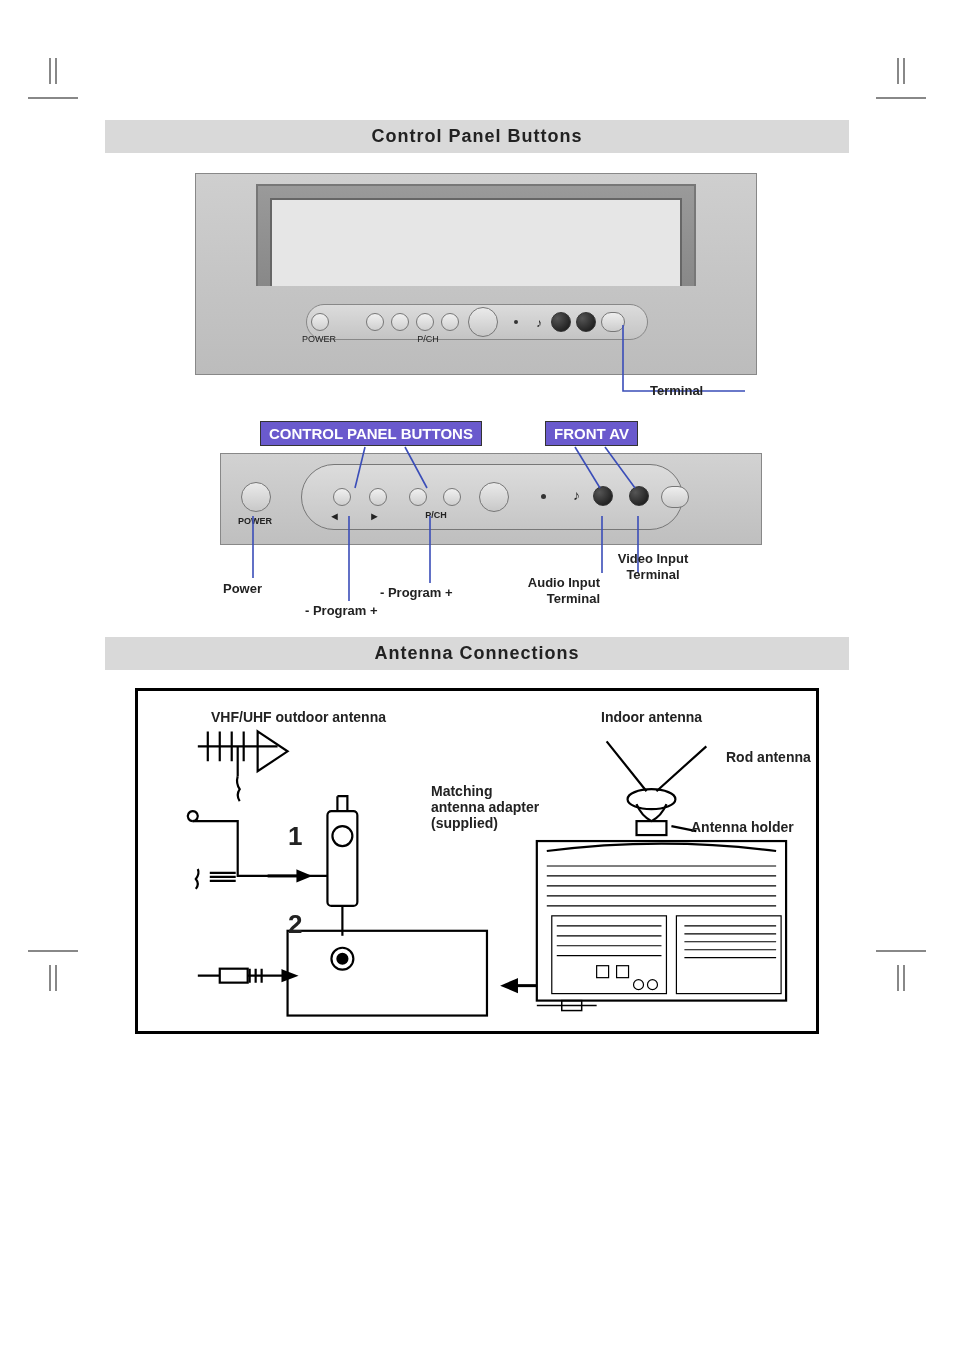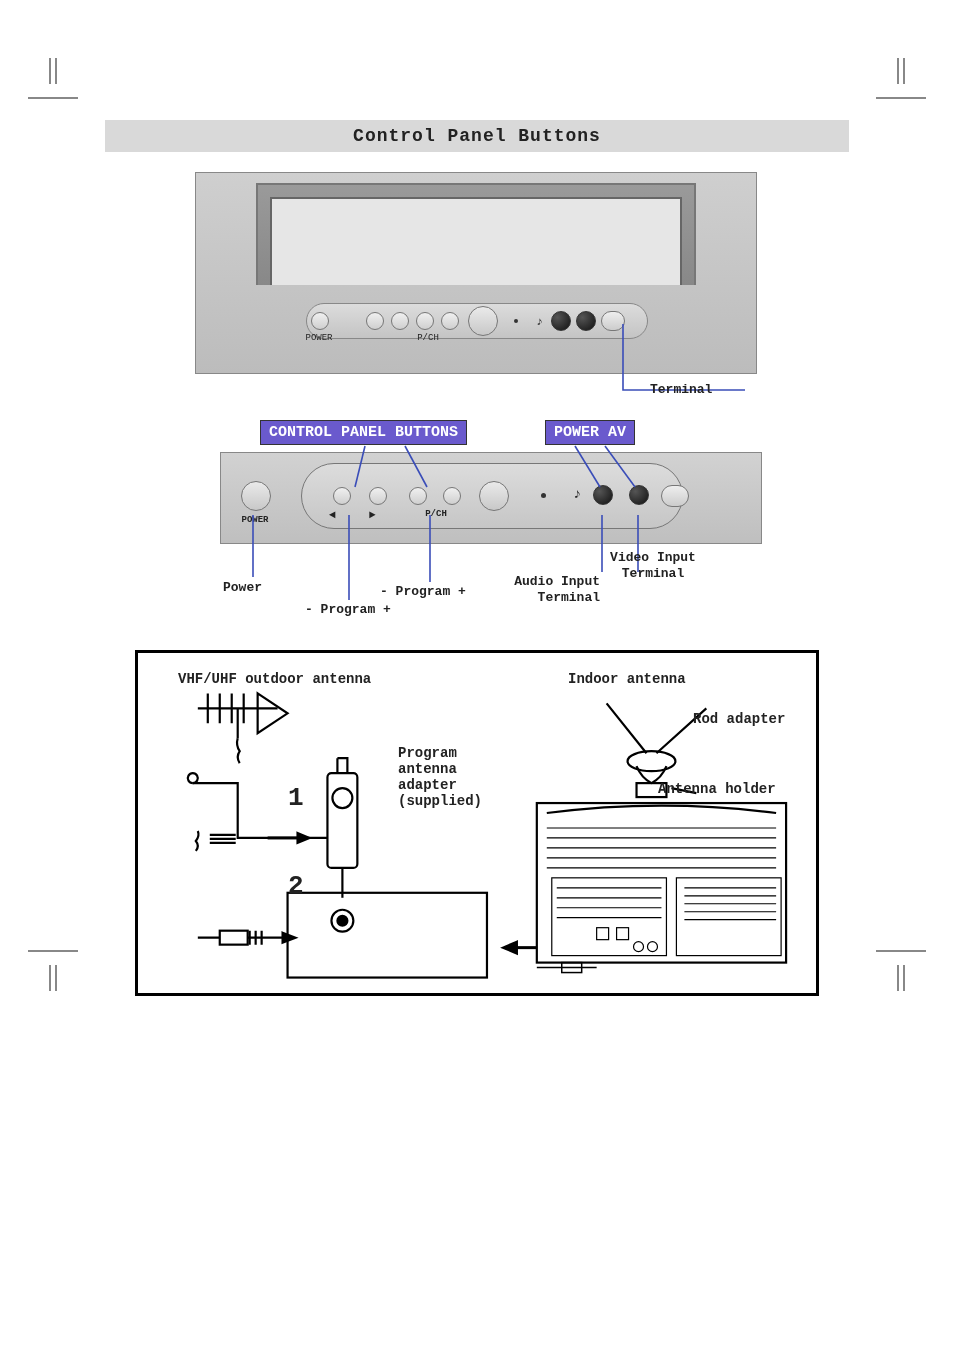--- a/index.html
+++ b/index.html
@@ -7,21 +7,20 @@
     padding: 0;
     background: #fff;
     font-family: Arial, Helvetica, sans-serif;
     color: #222;
     width: 954px;
   }
   .page {
     position: relative;
     width: 954px;
     height: 1049px;
-    font-family: Liberation Mono, monospace;
   }
   .crop { position: absolute; }
   .crop svg { display: block; }
   .content {
     position: absolute;
     left: 105px;
     top: 120px;
     width: 744px;
   }
   .section-bar {
@@ -89,20 +88,21 @@
     border: 3px solid #000;
     position: relative;
     height: 340px;
     margin: 18px 30px 0 30px;
   }
   .a-label {
     position: absolute;
     font-weight: bold;
     font-size: 14px;
     white-space: nowrap;
+    margin-left: 33px;
   }
   .bignum {
     position: absolute;
     font-weight: bold;
     font-size: 26px;
   }
   svg .lead { stroke:#3a4db8; stroke-width:1.6; fill:none; }
 </style>
 </head>
 <body>
@@ -156,21 +156,21 @@
         <div class="dark-jack" style="left:380px; top:138px;"></div>
         <div style="position:absolute; left:405px; top:138px; width:22px; height:18px; border:1px solid #777; border-radius:10px; background:linear-gradient(#eee,#ccc);"></div>
       </div>
 
       <svg style="position:absolute; left:0; top:0;" width="744" height="260">
         <path class="lead" d="M640 238 H518 V172"></path>
       </svg>
       <div class="label-text" style="left:545px; top:230px;">Terminal</div>
 
       <div class="callout-box" style="left:155px; top:268px;">CONTROL PANEL BUTTONS</div>
-      <div class="callout-box" style="left:440px; top:268px;">POWER AV</div>
+      <div class="callout-box" style="left:440px; top:268px;">FRONT AV</div>
 
       <div style="position:absolute; left:115px; top:300px; width:540px; height:90px; background:linear-gradient(#d2d2d2,#bfbfbf); border:1px solid #888;">
         <div style="position:absolute; left:80px; top:10px; width:380px; height:64px; border:1px solid #777; border-radius:34px; background:linear-gradient(#dcdcdc,#c6c6c6);"></div>
         <div class="btn-big" style="left:20px; top:28px;"></div>
         <div class="tiny" style="position:absolute; left:8px; top:62px; width:52px; font-weight:bold;">POWER</div>
 
         <div class="btn-circle" style="left:112px; top:34px;"></div>
         <div class="btn-circle" style="left:148px; top:34px;"></div>
         <div style="position:absolute; left:108px; top:56px; font-size:11px;">◄</div>
         <div style="position:absolute; left:148px; top:56px; font-size:11px;">►</div>
@@ -200,20 +200,21 @@
         <path class="lead" d="M533 363 V420"></path>
       </svg>
 
       <div class="label-text" style="left:118px; top:428px;">Power</div>
       <div class="label-text" style="left:200px; top:450px;">- Program +</div>
       <div class="label-text" style="left:275px; top:432px;">- Program +</div>
       <div class="label-text" style="left:405px; top:422px; width:90px; text-align:right; white-space:normal; line-height:1.2;">Audio Input Terminal</div>
       <div class="label-text" style="left:503px; top:398px; width:90px; text-align:center; white-space:normal; line-height:1.2;">Video Input Terminal</div>
     </div>
 
+    <div class="section-bar" style="margin-top:4px;">Antenna Connections</div>
 
     <div class="antenna-box">
       <svg style="position:absolute; left:0; top:0;" width="100%" height="100%" viewBox="0 0 680 340">
         <g stroke="#000" stroke-width="2.2" fill="none">
 
           <path d="M60 55 L140 55 M70 40 L70 70 M82 40 L82 70 M94 40 L94 70 M106 40 L106 70"></path>
           <path d="M120 40 L150 60 L120 80 Z"></path>
           <path d="M100 55 V85"></path>
           <path d="M100 85 Q98 92 102 98 Q98 104 102 110"></path>
 
@@ -263,21 +264,21 @@
           <path d="M400 295 H380" stroke-width="3"></path>
           <path d="M380 289 L366 295 L380 301 Z" fill="#000"></path>
 
           <path d="M400 315 H460" stroke-width="1.5"></path>
           <rect x="425" y="310" width="20" height="10" stroke-width="1.5"></rect>
         </g>
       </svg>
 
       <div class="a-label" style="left:40px; top:18px;">VHF/UHF outdoor antenna</div>
       <div class="a-label" style="left:430px; top:18px;">Indoor antenna</div>
-      <div class="a-label" style="left:555px; top:58px;">Rod adapter</div>
+      <div class="a-label" style="left:555px; top:58px;">Rod antenna</div>
       <div class="a-label" style="left:520px; top:128px;">Antenna holder</div>
-      <div class="a-label" style="left:260px; top:92px; width:110px; white-space:normal; line-height:1.15;">Program antenna adapter (supplied)</div>
+      <div class="a-label" style="left:260px; top:92px; width:110px; white-space:normal; line-height:1.15;">Matching antenna adapter (supplied)</div>
       <div class="bignum" style="left:150px; top:130px;">1</div>
       <div class="bignum" style="left:150px; top:218px;">2</div>
     </div>
   </div>
 
 </div>
 
 </body></html>

